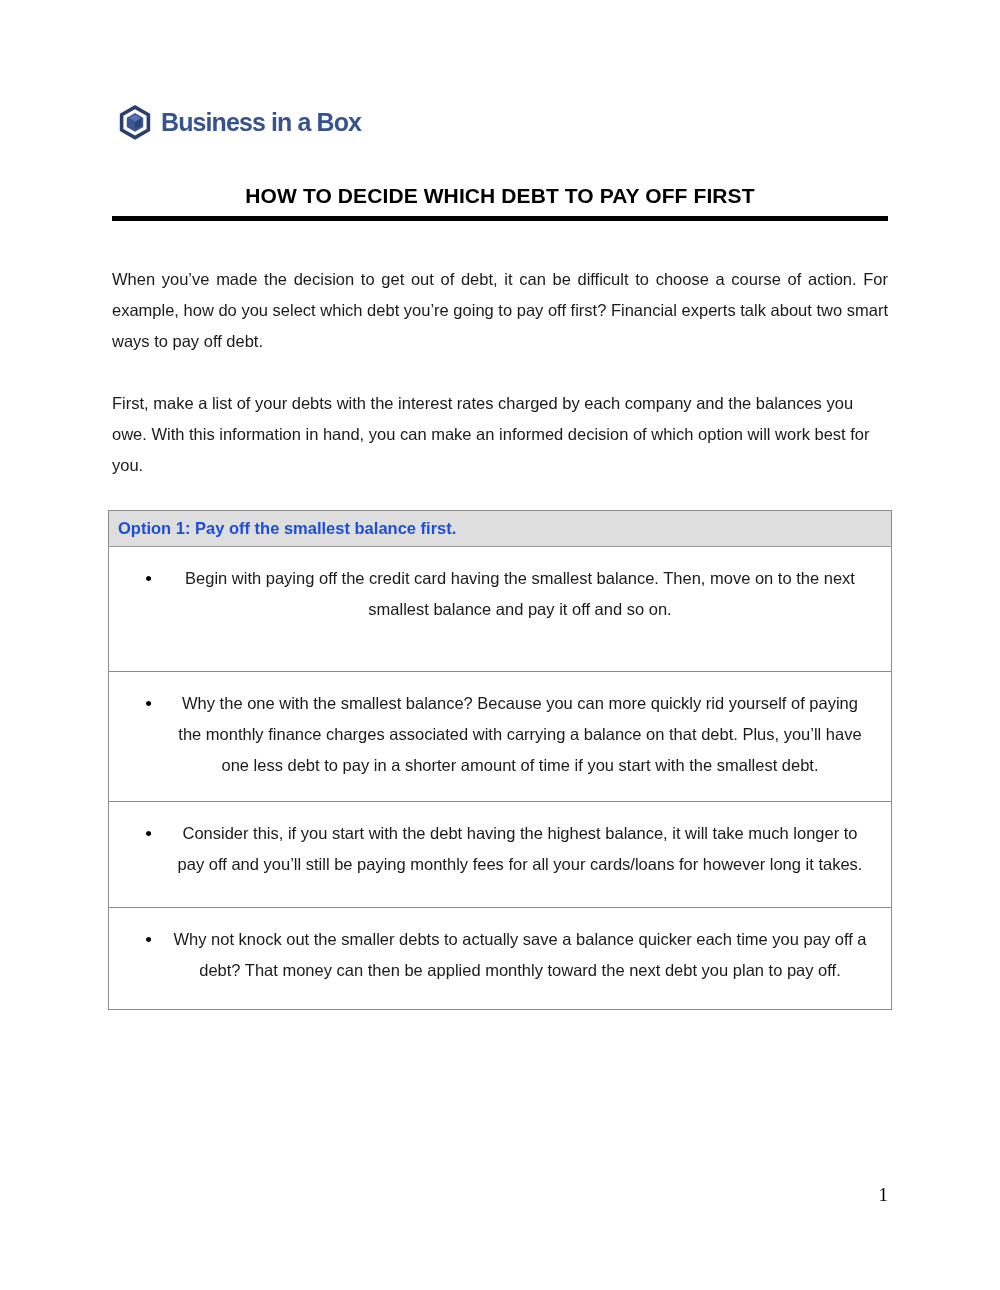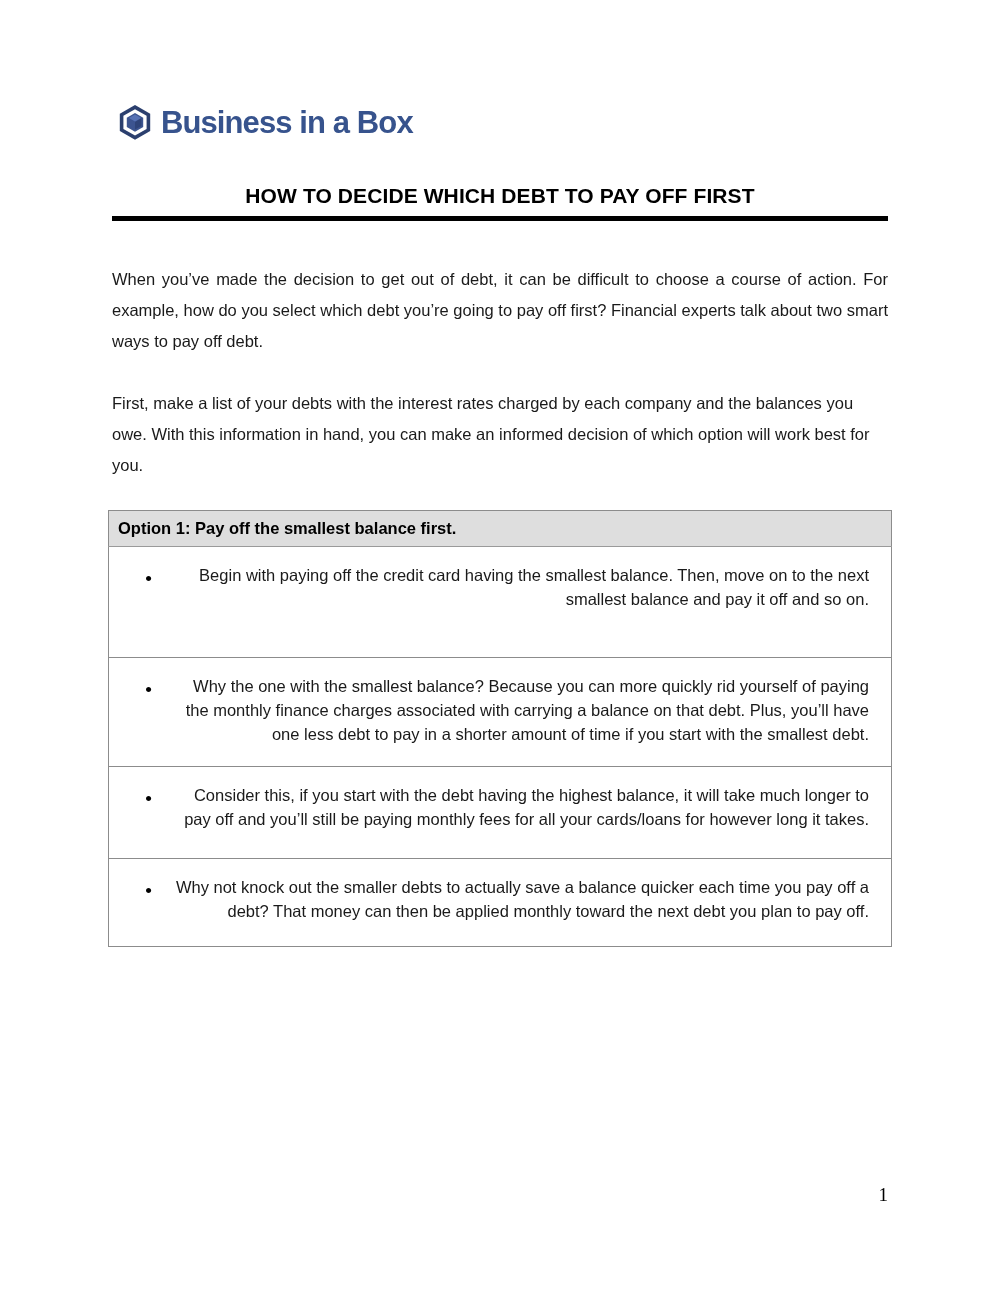--- a/index.html
+++ b/index.html
@@ -30,21 +30,21 @@
     gap: 9px;
   }
   .logo-mark {
     width: 34px;
     height: 36px;
     display: block;
     flex: 0 0 auto;
   }
   .logo-word {
     font-family: "Liberation Sans", sans-serif;
-    font-size: 31px;
+    font-size: 25px;
     font-weight: bold;
     letter-spacing: -0.9px;
     color: #37538d;
     white-space: nowrap;
     line-height: 1;
   }
 
   
   .doc-title {
     position: absolute;
@@ -93,21 +93,21 @@
   .opt-table td {
     border: 1px solid #8c8c8c;
     padding: 0;
     vertical-align: top;
   }
   .opt-header-cell {
     background: #dedede;
     padding: 7px 0 8px 9px !important;
     font-size: 16.5px;
     font-weight: bold;
-    color: #000000;
+    color: #1d4ed8;
     line-height: 20px;
     border-bottom-color: #9a9a9a !important;
   }
   .opt-body-cell {
     background: #ffffff;
     padding: 16px 0 18px 0 !important;
   }
   .bullet-row {
     display: flex;
     align-items: flex-start;
@@ -119,23 +119,23 @@
     padding-right: 19px;
     box-sizing: border-box;
     font-size: 19px;
     line-height: 31px;
     color: #000;
   }
   .bullet-text {
     flex: 1 1 auto;
     padding-right: 22px;
     font-size: 16.5px;
-    line-height: 24px;
+    line-height: 31px;
     color: #1a1a1a;
-    text-align: right;
+    text-align: center;
   }
   .cell-pad-1 { padding-bottom: 46px !important; }
   .cell-pad-2 { padding-bottom: 20px !important; }
   .cell-pad-3 { padding-bottom: 27px !important; }
   .cell-pad-4 { padding-bottom: 23px !important; }
 
   
   .page-number {
     position: absolute;
     right: 112px;

